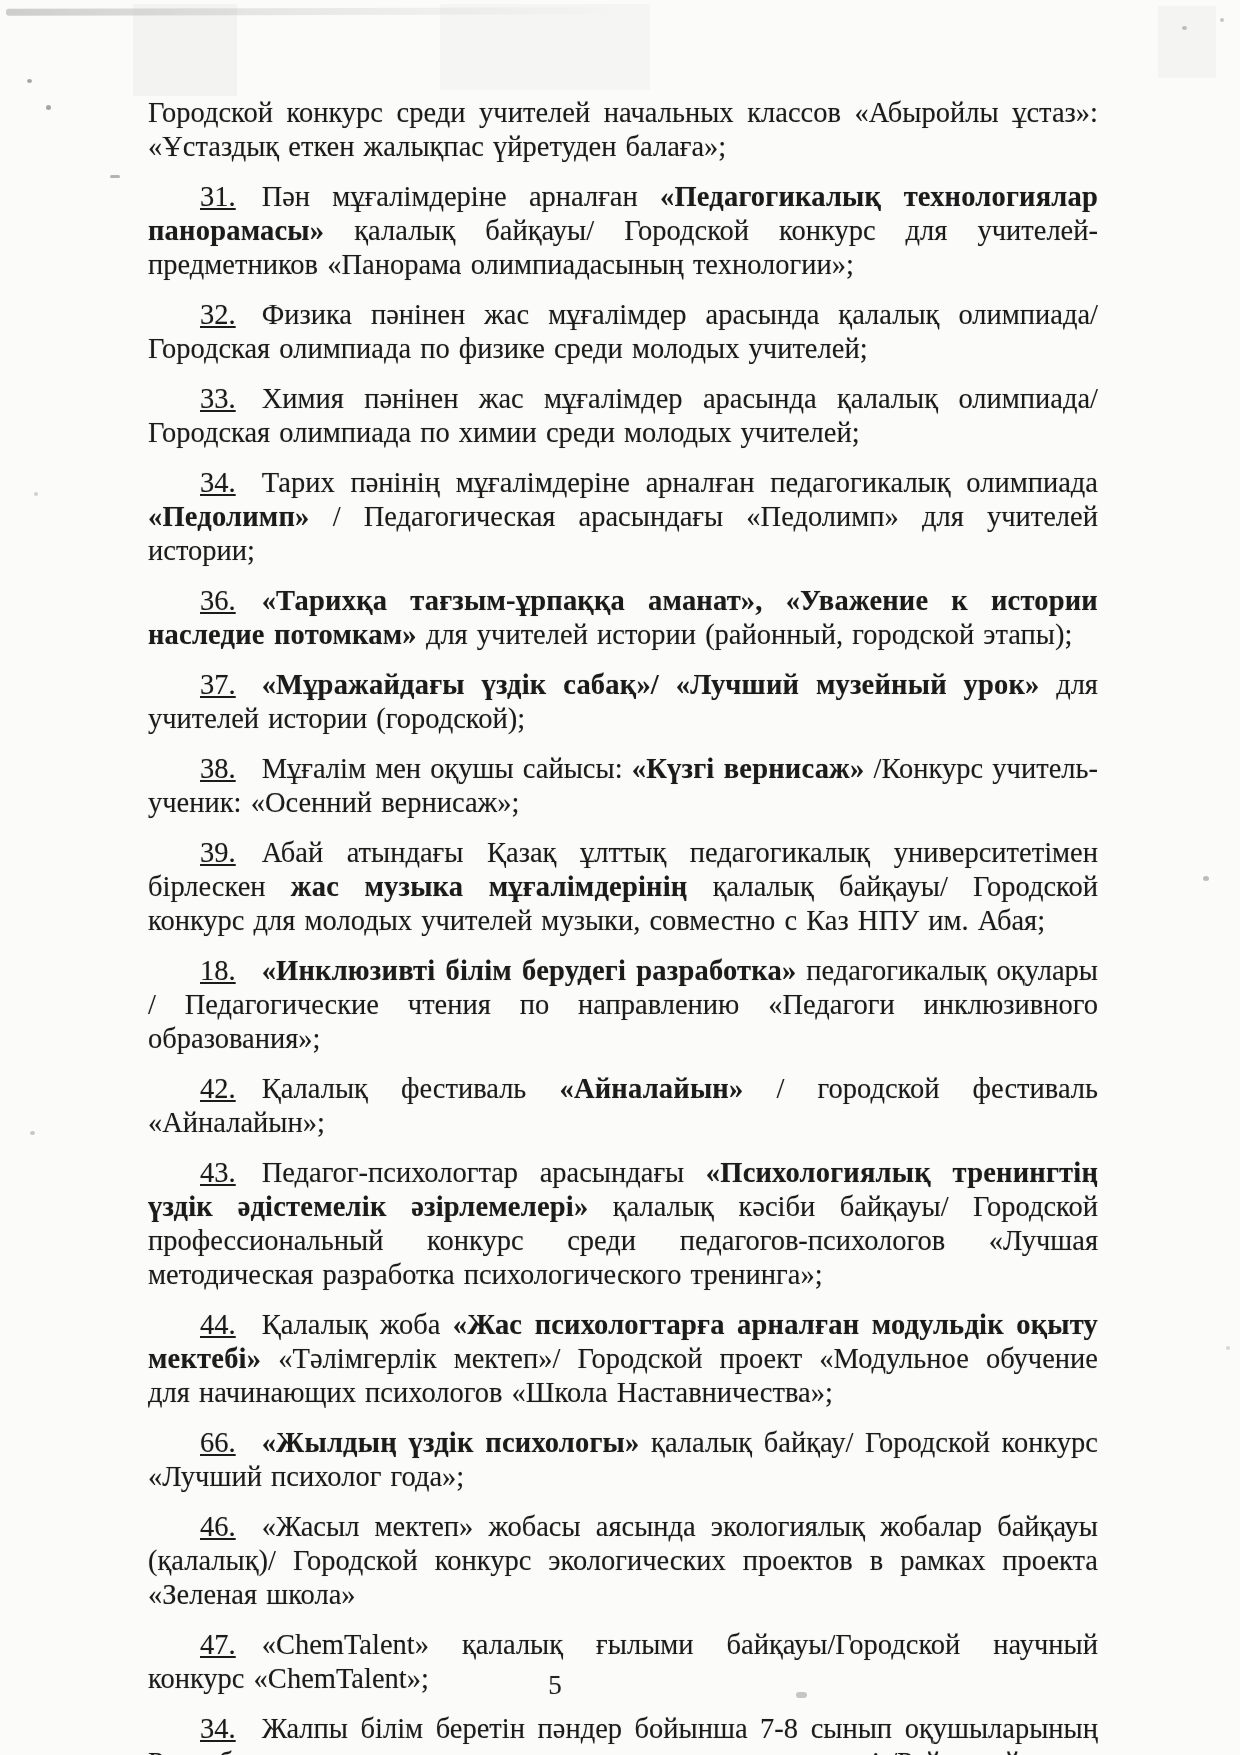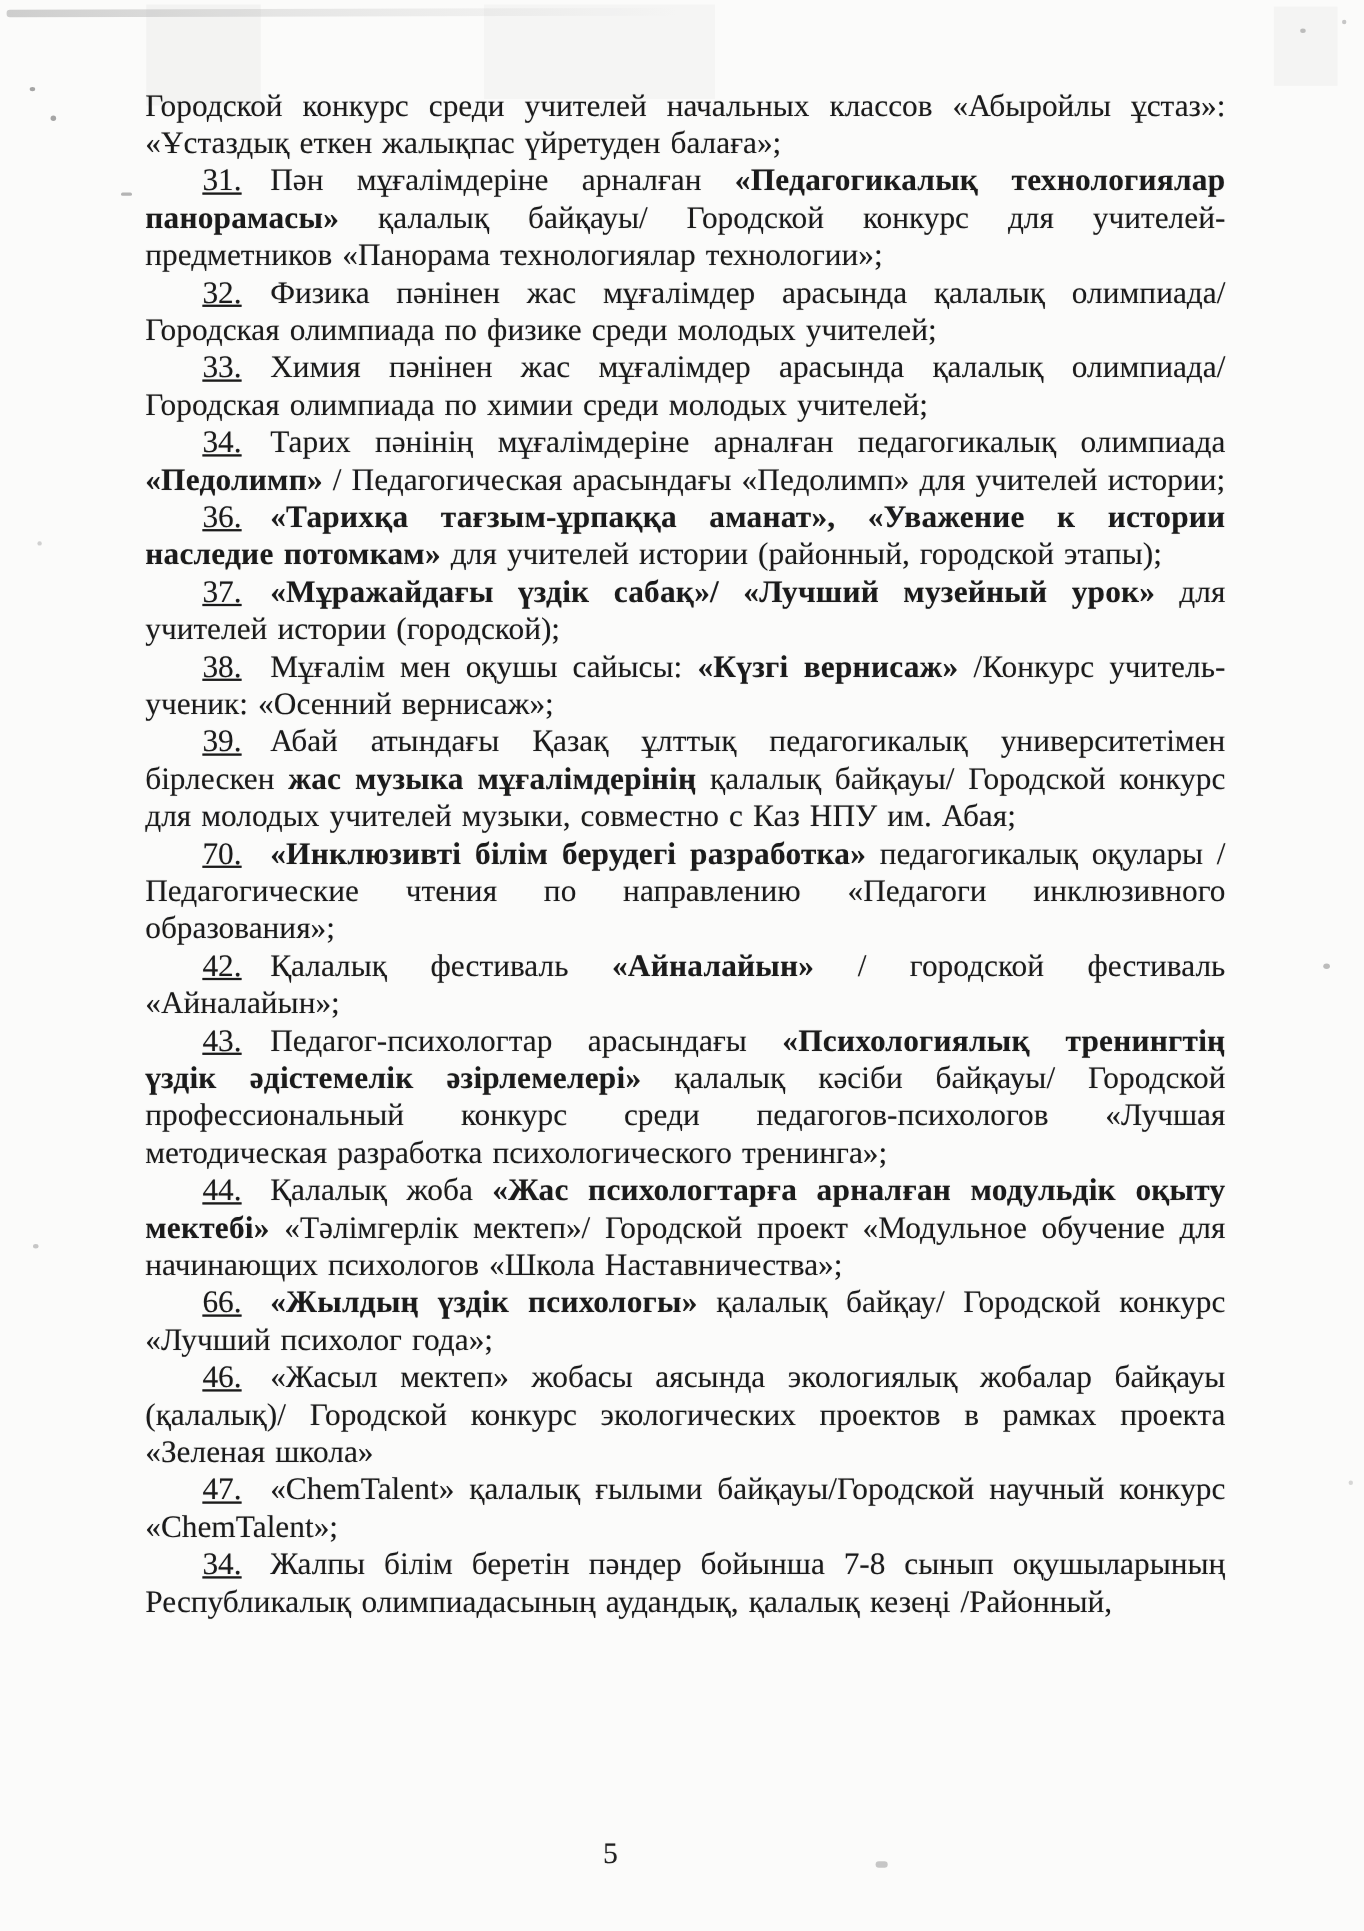--- a/index.html
+++ b/index.html
@@ -14,21 +14,21 @@
     position: absolute;
     left: 132px; top: 80px;
     width: 982px;
     color: #1b1b1b;
     font-size: 28.5px;
     line-height: 34px;
     text-align: justify;
     word-spacing: 2px;
     text-shadow: 0 0 1px rgba(40,40,40,0.35);
   }
-  .para { margin: 0; }
+  .para { margin: 16px; }
   .para.indent { text-indent: 52px; }
   .num { padding-right: 26px; text-decoration: underline; }
   .seg-b { font-weight: bold; letter-spacing: 0.2px; }
   .page-number {
     position: absolute;
     top: 1670px; left: 132px; width: 982px;
     text-align: center;
     transform: translateX(-68px);
     font-size: 27px;
     color: #222;
@@ -71,29 +71,29 @@
   <div class="artifact dot d4"></div>
   <div class="artifact dot d5"></div>
   <div class="artifact dot d6"></div>
   <div class="artifact d7"></div>
   <div class="artifact dot d8"></div>
   <div class="artifact dot d9"></div>
   <div class="artifact dot d10"></div>
 
   <div class="page-text">
       <p class="para"><span class="seg-r">Городской конкурс среди учителей начальных классов «Абыройлы ұстаз»: «Ұстаздық еткен жалықпас үйретуден балаға»;</span></p>
-      <p class="para indent"><span class="num">31.</span><span class="seg-r">Пән мұғалімдеріне арналған </span><span class="seg-b">«Педагогикалық технологиялар панорамасы»</span><span class="seg-r"> қалалық байқауы/ Городской конкурс для учителей-предметников «Панорама технологиялар технологии»;</span></p>
+      <p class="para indent"><span class="num">31.</span><span class="seg-r">Пән мұғалімдеріне арналған </span><span class="seg-b">«Педагогикалық технологиялар панорамасы»</span><span class="seg-r"> қалалық байқауы/ Городской конкурс для учителей-предметников «Панорама олимпиадасының технологии»;</span></p>
       <p class="para indent"><span class="num">32.</span><span class="seg-r">Физика пәнінен жас мұғалімдер арасында қалалық олимпиада/ Городская олимпиада по физике среди молодых учителей;</span></p>
       <p class="para indent"><span class="num">33.</span><span class="seg-r">Химия пәнінен жас мұғалімдер арасында қалалық олимпиада/ Городская олимпиада по химии среди молодых учителей;</span></p>
       <p class="para indent"><span class="num">34.</span><span class="seg-r">Тарих пәнінің мұғалімдеріне арналған педагогикалық олимпиада </span><span class="seg-b">«Педолимп»</span><span class="seg-r"> / Педагогическая арасындағы «Педолимп» для учителей истории;</span></p>
       <p class="para indent"><span class="num">36.</span><span class="seg-b">«Тарихқа тағзым-ұрпаққа аманат», «Уважение к истории наследие потомкам»</span><span class="seg-r"> для учителей истории (районный, городской этапы);</span></p>
       <p class="para indent"><span class="num">37.</span><span class="seg-b">«Мұражайдағы үздік сабақ»/ «Лучший музейный урок»</span><span class="seg-r"> для учителей истории (городской);</span></p>
       <p class="para indent"><span class="num">38.</span><span class="seg-r">Мұғалім мен оқушы сайысы: </span><span class="seg-b">«Күзгі вернисаж»</span><span class="seg-r"> /Конкурс учитель-ученик: «Осенний вернисаж»;</span></p>
       <p class="para indent"><span class="num">39.</span><span class="seg-r">Абай атындағы Қазақ ұлттық педагогикалық университетімен бірлескен </span><span class="seg-b">жас музыка мұғалімдерінің</span><span class="seg-r"> қалалық байқауы/ Городской конкурс для молодых учителей музыки, совместно с Каз НПУ им. Абая;</span></p>
-      <p class="para indent"><span class="num">70.</span><span class="seg-b">«Инклюзивті білім берудегі разработка»</span><span class="seg-r"> педагогикалық оқулары / Педагогические чтения по направлению «Педагоги инклюзивного образования»;</span></p>
+      <p class="para indent"><span class="num">18.</span><span class="seg-b">«Инклюзивті білім берудегі разработка»</span><span class="seg-r"> педагогикалық оқулары / Педагогические чтения по направлению «Педагоги инклюзивного образования»;</span></p>
       <p class="para indent"><span class="num">42.</span><span class="seg-r">Қалалық фестиваль </span><span class="seg-b">«Айналайын»</span><span class="seg-r"> / городской фестиваль «Айналайын»;</span></p>
       <p class="para indent"><span class="num">43.</span><span class="seg-r">Педагог-психологтар арасындағы </span><span class="seg-b">«Психологиялық тренингтің үздік әдістемелік әзірлемелері»</span><span class="seg-r"> қалалық кәсіби байқауы/ Городской профессиональный конкурс среди педагогов-психологов «Лучшая методическая разработка психологического тренинга»;</span></p>
       <p class="para indent"><span class="num">44.</span><span class="seg-r">Қалалық жоба </span><span class="seg-b">«Жас психологтарға арналған модульдік оқыту мектебі»</span><span class="seg-r"> «Тәлімгерлік мектеп»/ Городской проект «Модульное обучение для начинающих психологов «Школа Наставничества»;</span></p>
       <p class="para indent"><span class="num">66.</span><span class="seg-b">«Жылдың үздік психологы»</span><span class="seg-r"> қалалық байқау/ Городской конкурс «Лучший психолог года»;</span></p>
       <p class="para indent"><span class="num">46.</span><span class="seg-r">«Жасыл мектеп» жобасы аясында экологиялық жобалар байқауы (қалалық)/ Городской конкурс экологических проектов в рамках проекта «Зеленая школа»</span></p>
       <p class="para indent"><span class="num">47.</span><span class="seg-r">«ChemTalent» қалалық ғылыми байқауы/Городской научный конкурс «ChemTalent»;</span></p>
       <p class="para indent"><span class="num">34.</span><span class="seg-r">Жалпы білім беретін пәндер бойынша 7-8 сынып оқушыларының Республикалық олимпиадасының аудандық, қалалық кезеңі /Районный,</span></p>
     </div>
 
   <div class="page-number">5</div>

